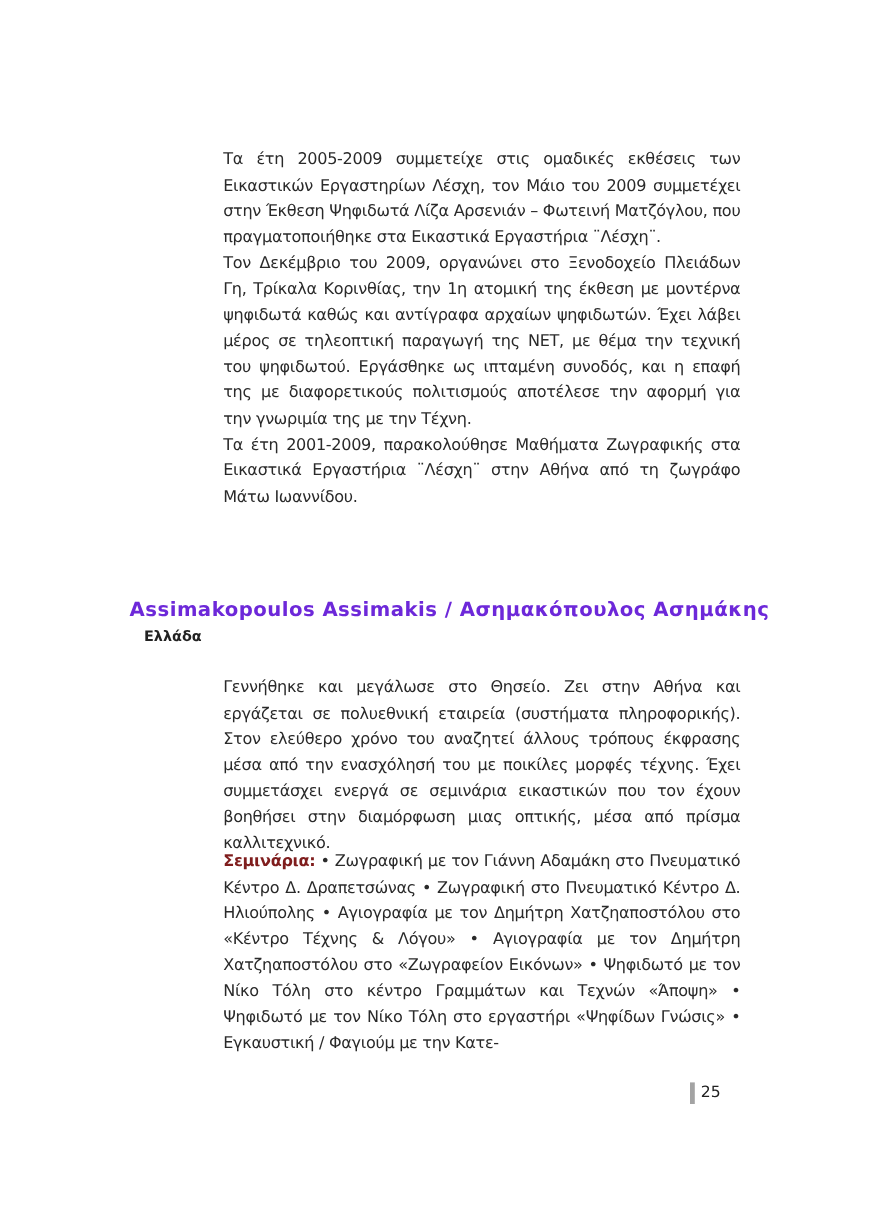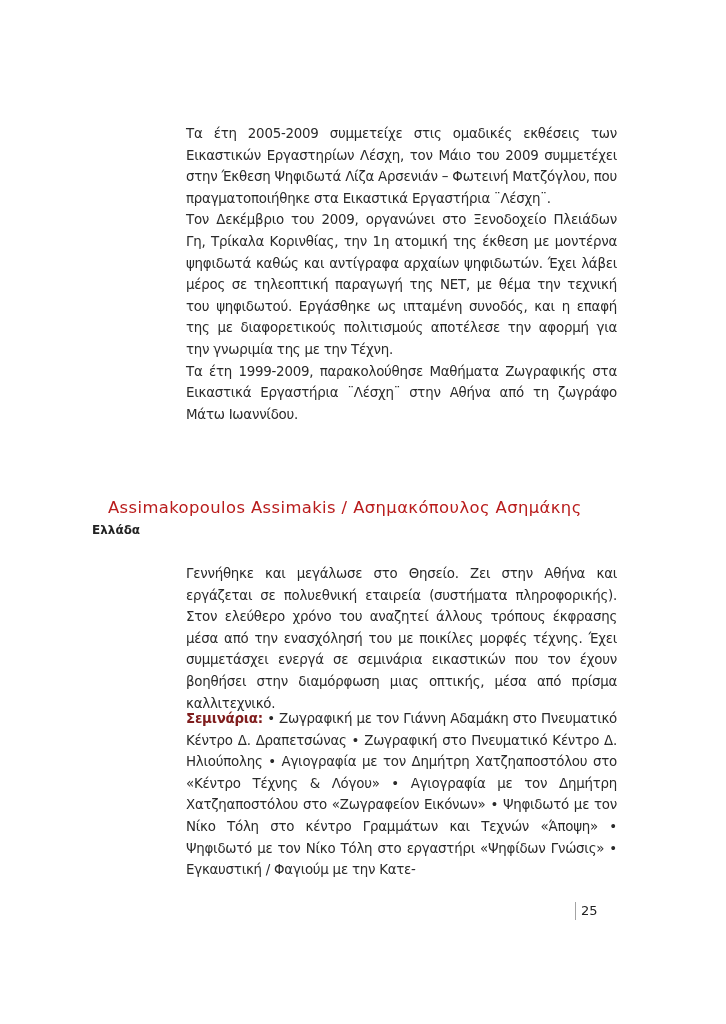--- a/index.html
+++ b/index.html
@@ -26,54 +26,54 @@
   .para-block p { margin: 0; }
   #bio1 { top: 123px; }
   #bio2 { top: 563px; }
   #seminars { top: 708px; }
   .bold-lead { font-weight: bold; color: #7f1d1d; }
   .heading {
     position: absolute;
     left: 108px;
     top: 498px;
     font-size: 16.4px;
-    font-weight: normal;
+    font-weight: bold;
     letter-spacing: 0.4px;
-    color: #b91c1c;
+    color: #6d28d9;
     white-space: nowrap;
   }
   .country {
     position: absolute;
-    left: 92px;
+    left: 120px;
     top: 523px;
     font-size: 12px;
     font-weight: bold;
     color: #222222;
   }
   .page-number {
     position: absolute;
     left: 575px;
     top: 902px;
     height: 18px;
     padding-left: 5px;
-    border-left: 1px solid #a3a3a3;
+    border-left: 4px solid #a3a3a3;
     font-size: 13px;
     line-height: 18px;
     color: #222;
   }
 </style>
 </head>
 <body>
 
 <div class="page">
 
   <div id="bio1" class="para-block">
     <p>Τα έτη 2005-2009 συμμετείχε στις ομαδικές εκθέσεις των Εικαστικών Εργαστηρίων Λέσχη, τον Μάιο του 2009 συμμετέχει στην Έκθεση Ψηφιδωτά Λίζα Αρσενιάν – Φωτεινή Ματζόγλου, που πραγματοποιήθηκε στα Εικαστικά Εργαστήρια ¨Λέσχη¨.</p>
     <p>Τον Δεκέμβριο του 2009, οργανώνει στο Ξενοδοχείο Πλειάδων Γη, Τρίκαλα Κορινθίας, την 1η ατομική της έκθεση με μοντέρνα ψηφιδωτά καθώς και αντίγραφα αρχαίων ψηφιδωτών. Έχει λάβει μέρος σε τηλεοπτική παραγωγή της ΝΕΤ, με θέμα την τεχνική του ψηφιδωτού. Εργάσθηκε ως ιπταμένη συνοδός, και η επαφή της με διαφορετικούς πολιτισμούς αποτέλεσε την αφορμή για την γνωριμία της με την Τέχνη.</p>
-    <p>Τα έτη 1999-2009, παρακολούθησε Μαθήματα Ζωγραφικής στα Εικαστικά Εργαστήρια ¨Λέσχη¨ στην Αθήνα από τη ζωγράφο Μάτω Ιωαννίδου.</p>
+    <p>Τα έτη 2001-2009, παρακολούθησε Μαθήματα Ζωγραφικής στα Εικαστικά Εργαστήρια ¨Λέσχη¨ στην Αθήνα από τη ζωγράφο Μάτω Ιωαννίδου.</p>
   </div>
 
   <div class="heading">Assimakopoulos Assimakis / Ασημακόπουλος Ασημάκης</div>
   <div class="country">Ελλάδα</div>
 
   <div id="bio2" class="para-block">
     <p>Γεννήθηκε και μεγάλωσε στο Θησείο. Ζει στην Αθήνα και εργάζεται σε πολυεθνική εταιρεία (συστήματα πληροφορικής). Στον ελεύθερο χρόνο του αναζητεί άλλους τρόπους έκφρασης μέσα από την ενασχόλησή του με ποικίλες μορφές τέχνης. Έχει συμμετάσχει ενεργά σε σεμινάρια εικαστικών που τον έχουν βοηθήσει στην διαμόρφωση μιας οπτικής, μέσα από πρίσμα καλλιτεχνικό.</p>
   </div>
 
   <div id="seminars" class="para-block">

